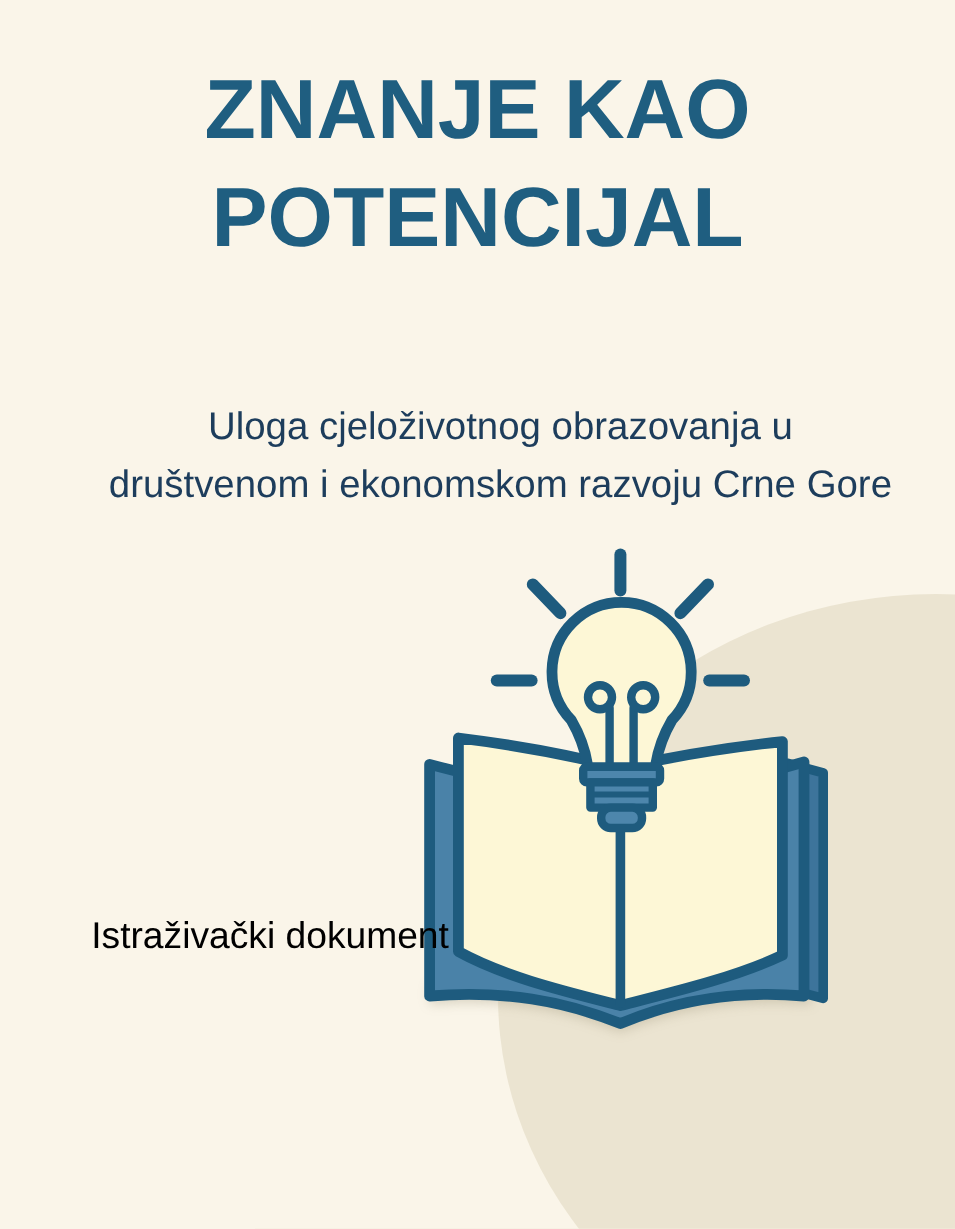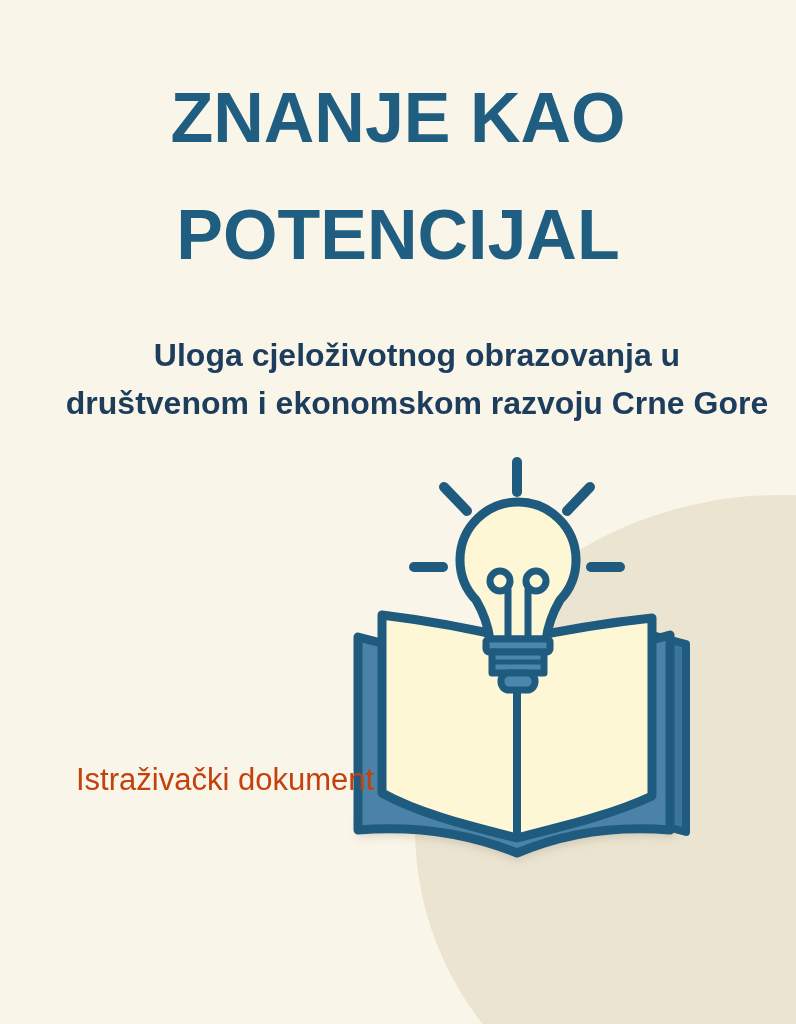--- a/index.html
+++ b/index.html
@@ -34,48 +34,48 @@
     right: 0;
     top: 46px;
     margin: 0;
     text-align: center;
     font-size: 70px;
     line-height: 90px;
     font-weight: bold;
     letter-spacing: 0px;
     color: #1f5e80;
   }
-  .title span { display: block; margin-top: 27px; }
+  .title span { display: block; }
   .subtitle {
     position: absolute;
     left: 37px;
     top: 331px;
     width: 760px;
     text-align: center;
     font-size: 32px;
     line-height: 48px;
-    font-weight: 700;
+    font-weight: 400;
     color: #1d3d5c;
   }
   .subtitle span { display: block; }
   .illustration {
     position: absolute;
     left: 320px;
     top: 440px;
     width: 400px;
     height: 430px;
   }
   .footer {
     position: absolute;
     left: 76px;
     top: 758px;
     width: 300px;
     font-size: 31px;
     line-height: 44px;
-    color: #c2410c;
+    color: #000000;
     z-index: 5;
   }
   .footer p {
     margin: 0 0 16px 0;
   }
 </style>
 </head>
 <body>
 
 <div class="cover">

